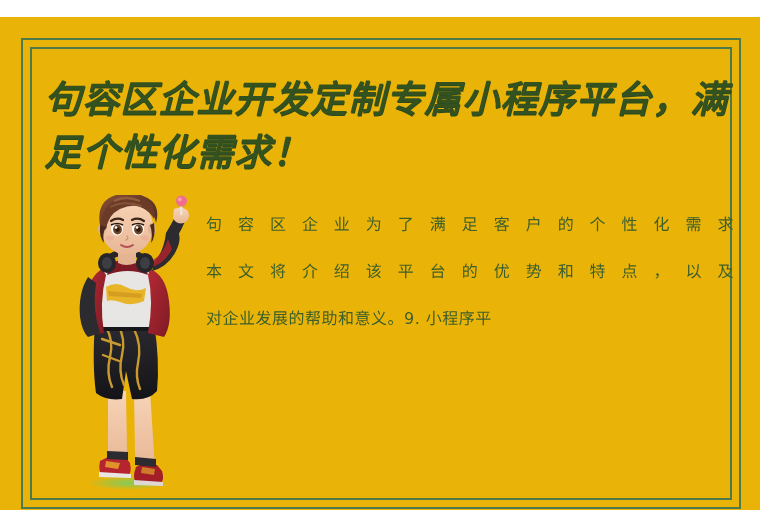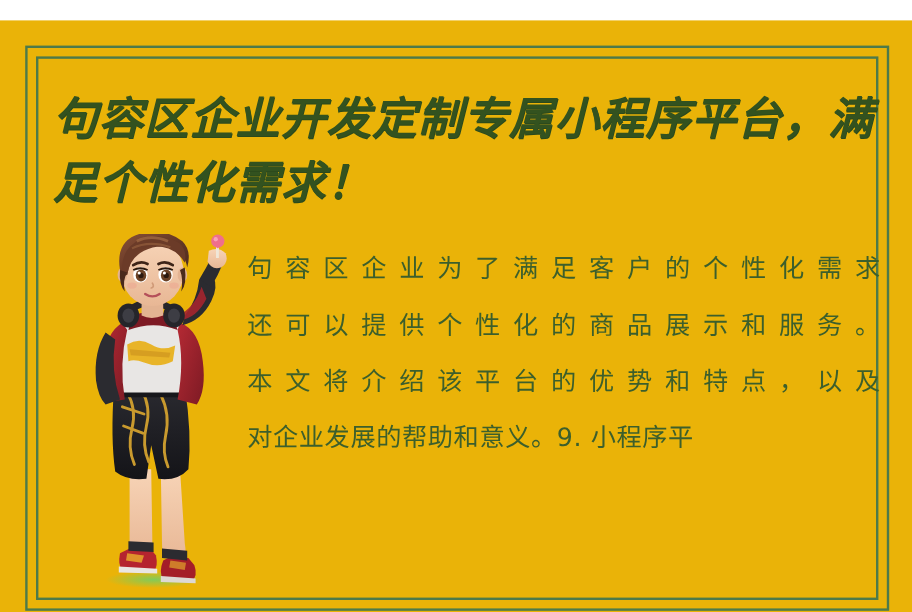--- a/index.html
+++ b/index.html
@@ -78,21 +78,21 @@
   }
 
   
   .body-copy {
     position: absolute;
     left: 206px;
     top: 184px;
     width: 528px;
     color: #3c5f2c;
     font-family: "DejaVu Sans", "Liberation Sans", sans-serif;
-    font-size: 21px;
+    font-size: 16px;
     line-height: 47px;
     text-align: justify;
     text-justify: inter-character;
     letter-spacing: 0.5px;
   }
   .body-copy p {
     margin: 0;
     text-align: justify;
     text-align-last: justify;
     white-space: nowrap;
@@ -234,18 +234,17 @@
         <path d="M65 41 Q67 44 64 45" stroke="#d09a78" stroke-width="1.4" fill="none" stroke-linecap="round"></path>
         <path d="M59 50 Q65 54 71 50" stroke="#b5505a" stroke-width="2" fill="none" stroke-linecap="round"></path>
         <ellipse cx="48" cy="43" rx="4" ry="2.6" fill="#eda08c" opacity="0.45"></ellipse>
         <ellipse cx="83" cy="43" rx="4" ry="2.6" fill="#eda08c" opacity="0.45"></ellipse>
       </g>
     </svg>
   </div>
 
   <div class="body-copy">
     <p>句容区企业为了满足客户的个性化需求</p>
-    <p>还可以提供个性化的商品展示和服务。</p>
     <p>本文将介绍该平台的优势和特点，以及</p>
     <p class="last-line">对企业发展的帮助和意义。9. 小程序平</p>
   </div>
 
 </div>
 
 </body></html>

